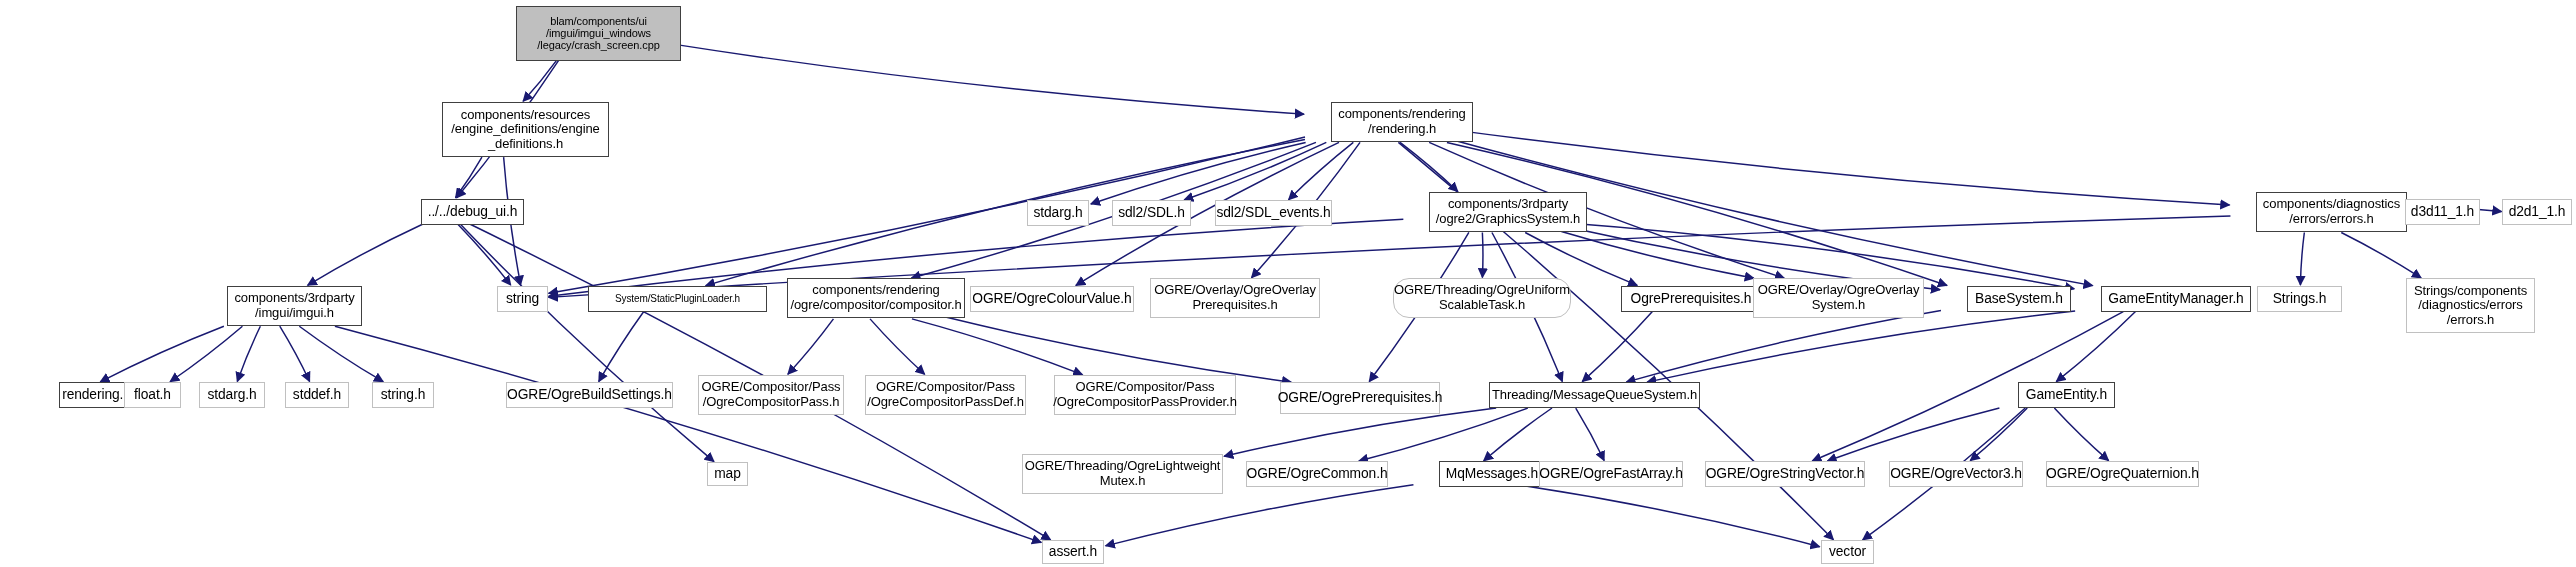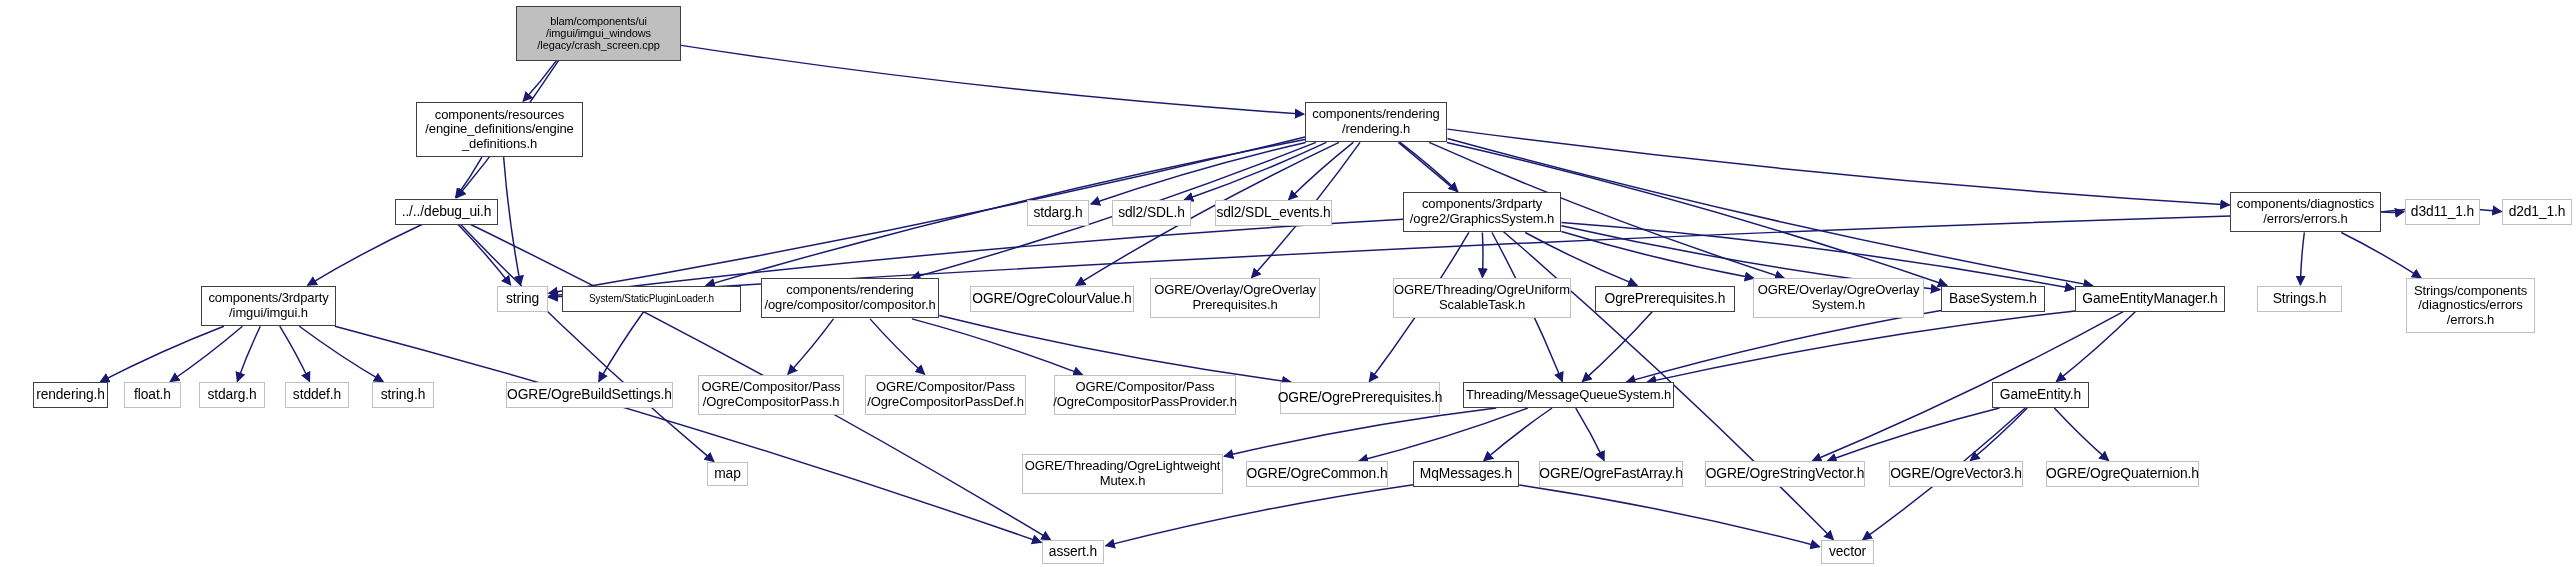--- a/index.html
+++ b/index.html
@@ -37,20 +37,21 @@
     color: #000000;
     font-family: "Liberation Sans", sans-serif;
     font-size: 13.8px;
     line-height: 1.12;
     white-space: pre-line;
     letter-spacing: -0.1px;
     padding: 0 2.8px;
   }
   .node.bold {
     border: 1.8px solid #404040;
+    margin-left: 26px;
   }
   .node.root {
     background: #bfbfbf;
     border: 1.8px solid #404040;
   }
 </style>
 </head>
 <body>
 
 <div id="graph">
@@ -146,21 +147,21 @@
       <div class="node" style="left: 1215px; top: 200px; width: 117px; height: 26px;">sdl2/SDL_events.h</div>
       <div class="node bold" style="left: 1403px; top: 192px; width: 158px; height: 40px; font-size: 13px;">components/3rdparty
 /ogre2/GraphicsSystem.h</div>
       <div class="node" style="left: 497px; top: 286px; width: 51px; height: 26px;">string</div>
       <div class="node bold" style="left: 562px; top: 286px; width: 179px; height: 26px; font-size: 10px;">System/StaticPluginLoader.h</div>
       <div class="node bold" style="left: 761px; top: 278px; width: 178px; height: 40px; font-size: 13px;">components/rendering
 /ogre/compositor/compositor.h</div>
       <div class="node" style="left: 970px; top: 286px; width: 164px; height: 26px;">OGRE/OgreColourValue.h</div>
       <div class="node" style="left: 1150px; top: 278px; width: 170px; height: 40px; font-size: 13px;">OGRE/Overlay/OgreOverlay
 Prerequisites.h</div>
-      <div class="node" style="left: 1393px; top: 278px; width: 178px; height: 40px; font-size: 13px;">OGRE/Threading/OgreUniform
+      <div class="node" style="left: 1393px; top: 278px; width: 178px; height: 40px; font-size: 13px; border-radius: 16px;">OGRE/Threading/OgreUniform
 ScalableTask.h</div>
       <div class="node bold" style="left: 1595px; top: 286px; width: 140px; height: 26px;">OgrePrerequisites.h</div>
       <div class="node" style="left: 1753px; top: 278px; width: 171px; height: 40px; font-size: 13px;">OGRE/Overlay/OgreOverlay
 System.h</div>
       <div class="node bold" style="left: 1941px; top: 286px; width: 104px; height: 26px;">BaseSystem.h</div>
       <div class="node bold" style="left: 2075px; top: 286px; width: 150px; height: 26px;">GameEntityManager.h</div>
       <div class="node" style="left: 2257px; top: 286px; width: 85px; height: 26px;">Strings.h</div>
       <div class="node" style="left: 2406px; top: 278px; width: 129px; height: 55px; font-size: 13px;">Strings/components
 /diagnostics/errors
 /errors.h</div>

